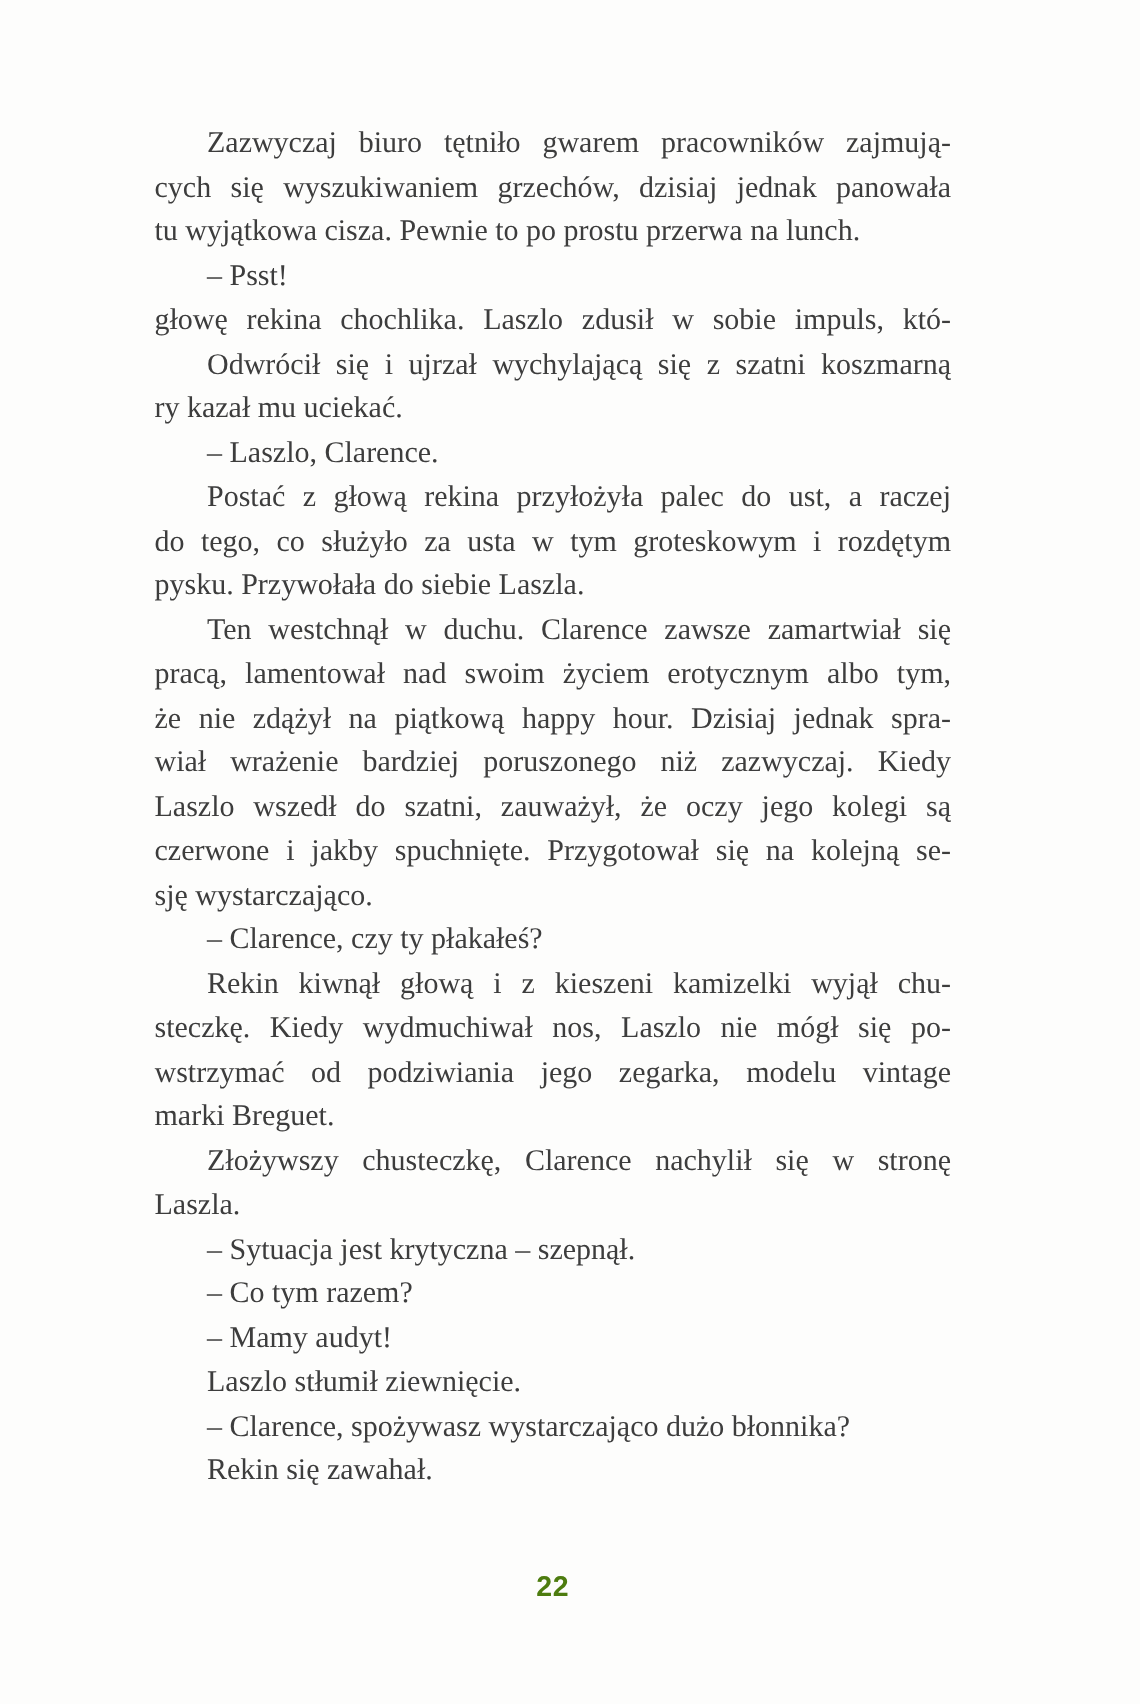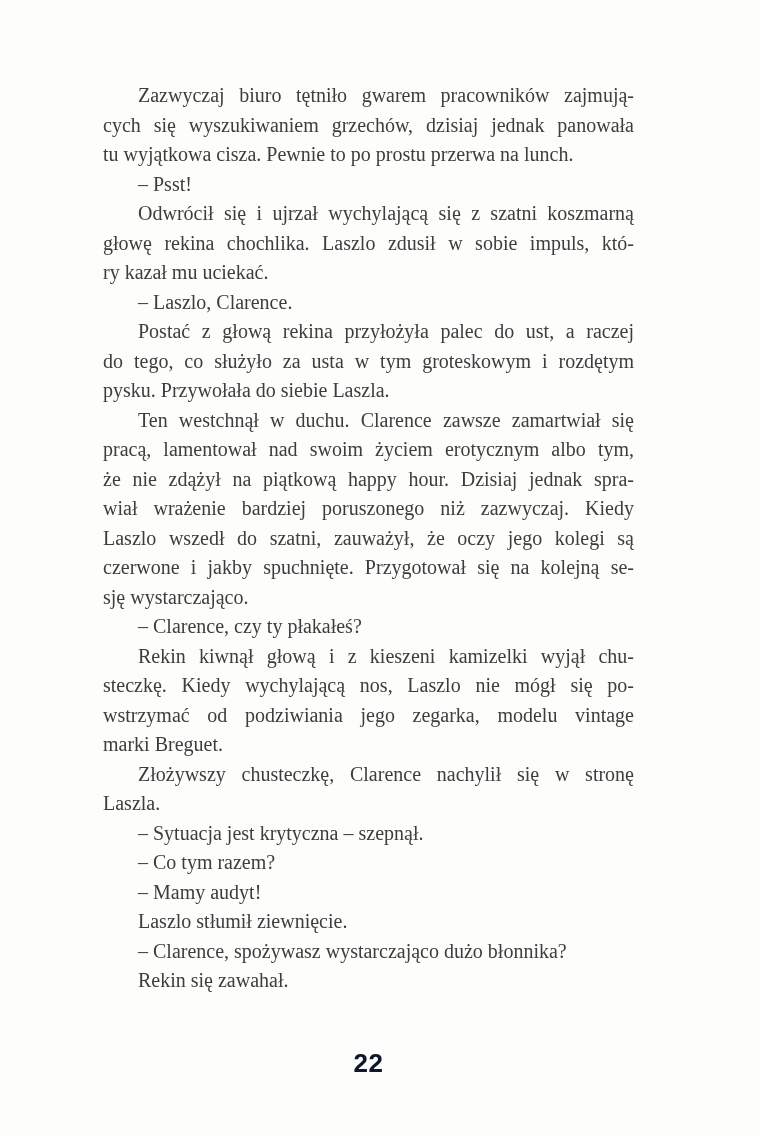--- a/index.html
+++ b/index.html
@@ -41,42 +41,42 @@
   .line.first {
     text-indent: 35px;
   }
   .page-number {
     position: absolute;
     left: 103px;
     top: 1048px;
     width: 531px;
     text-align: center;
     font-family: "Liberation Sans", sans-serif;
-    font-size: 26px;
+    font-size: 19px;
     font-weight: 700;
     letter-spacing: 0.5px;
-    color: #0f172a;
+    color: #4d7c0f;
   }
 </style>
 </head>
 <body>
 
 <div class="page">
   <div class="text-block">
       <div class="para">
         <div class="line first fill">Zazwyczaj biuro tętniło gwarem pracowników zajmują-</div>
         <div class="line fill">cych się wyszukiwaniem grzechów, dzisiaj jednak panowała</div>
         <div class="line last">tu wyjątkowa cisza. Pewnie to po prostu przerwa na lunch.</div>
       </div>
       <div class="para">
         <div class="line first last">– Psst!</div>
       </div>
       <div class="para">
+        <div class="line fill">głowę rekina chochlika. Laszlo zdusił w sobie impuls, któ-</div>
         <div class="line first fill">Odwrócił się i ujrzał wychylającą się z szatni koszmarną</div>
-        <div class="line fill">głowę rekina chochlika. Laszlo zdusił w sobie impuls, któ-</div>
         <div class="line last">ry kazał mu uciekać.</div>
       </div>
       <div class="para">
         <div class="line first last">– Laszlo, Clarence.</div>
       </div>
       <div class="para">
         <div class="line first fill">Postać z głową rekina przyłożyła palec do ust, a raczej</div>
         <div class="line fill">do tego, co służyło za usta w tym groteskowym i rozdętym</div>
         <div class="line last">pysku. Przywołała do siebie Laszla.</div>
       </div>
@@ -87,21 +87,21 @@
         <div class="line fill">wiał wrażenie bardziej poruszonego niż zazwyczaj. Kiedy</div>
         <div class="line fill">Laszlo wszedł do szatni, zauważył, że oczy jego kolegi są</div>
         <div class="line fill">czerwone i jakby spuchnięte. Przygotował się na kolejną se-</div>
         <div class="line last">sję wystarczająco.</div>
       </div>
       <div class="para">
         <div class="line first last">– Clarence, czy ty płakałeś?</div>
       </div>
       <div class="para">
         <div class="line first fill">Rekin kiwnął głową i z kieszeni kamizelki wyjął chu-</div>
-        <div class="line fill">steczkę. Kiedy wychylającą nos, Laszlo nie mógł się po-</div>
+        <div class="line fill">steczkę. Kiedy wydmuchiwał nos, Laszlo nie mógł się po-</div>
         <div class="line fill">wstrzymać od podziwiania jego zegarka, modelu vintage</div>
         <div class="line last">marki Breguet.</div>
       </div>
       <div class="para">
         <div class="line first fill">Złożywszy chusteczkę, Clarence nachylił się w stronę</div>
         <div class="line last">Laszla.</div>
       </div>
       <div class="para">
         <div class="line first last">– Sytuacja jest krytyczna – szepnął.</div>
       </div>

